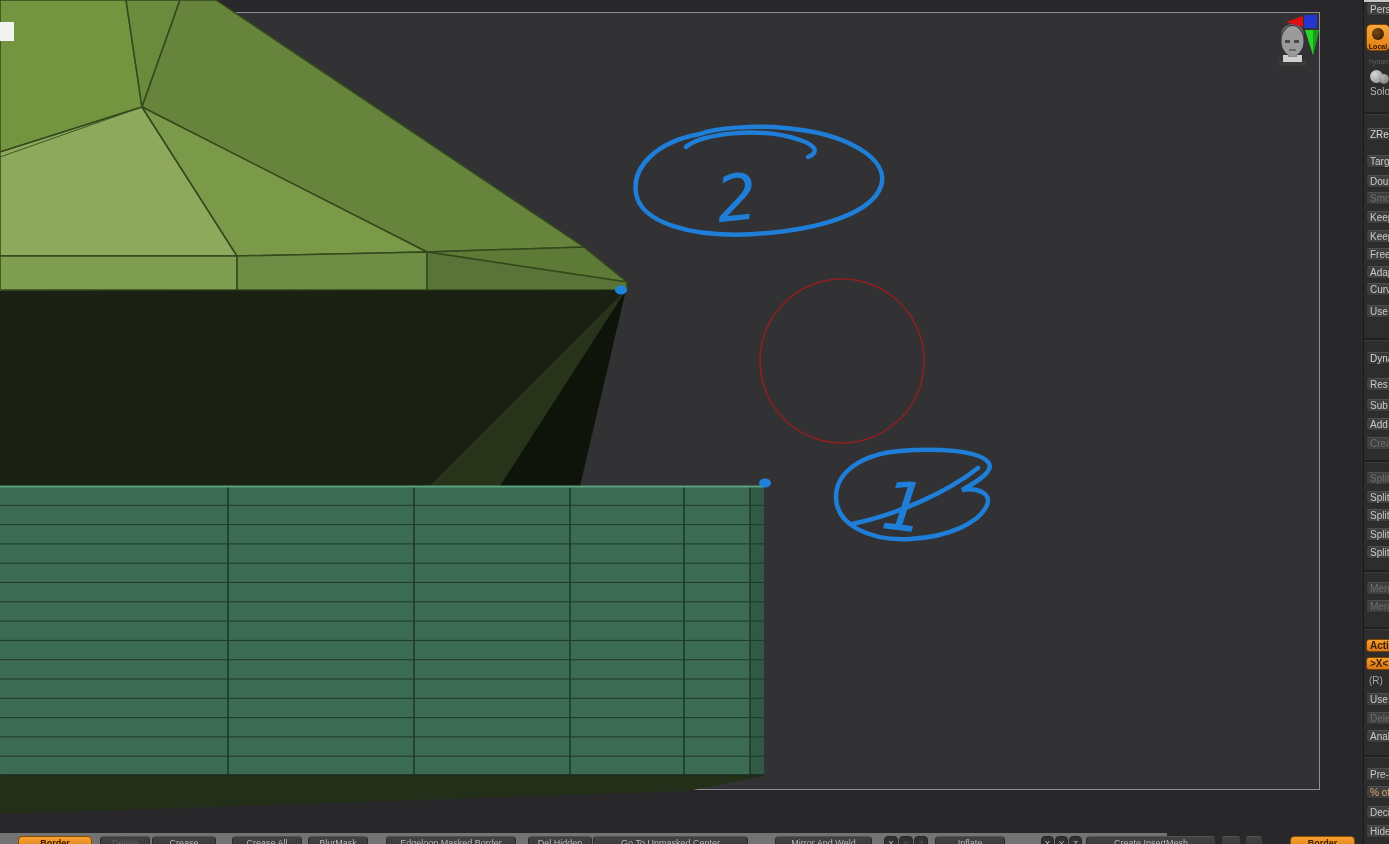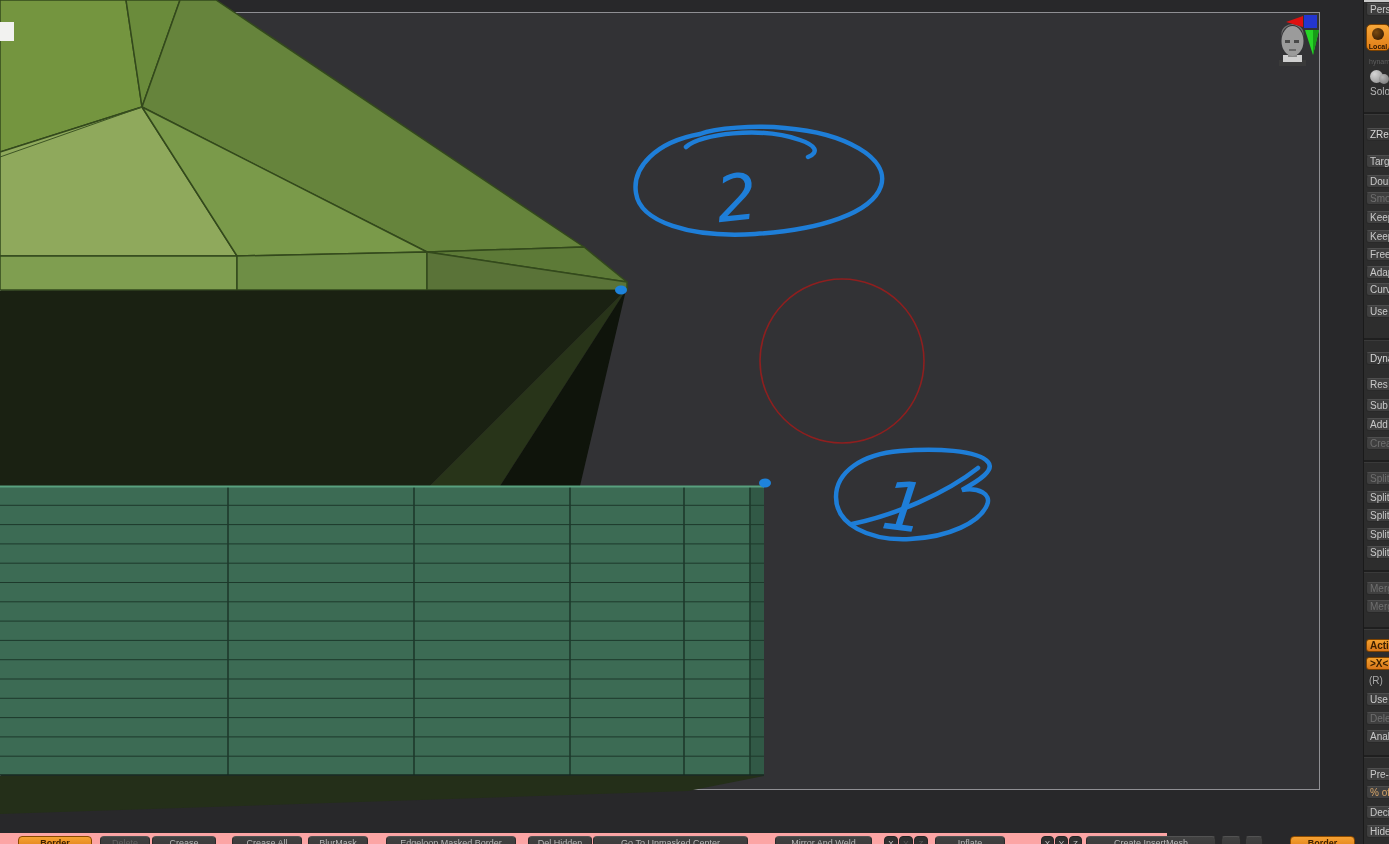--- a/index.html
+++ b/index.html
@@ -2,21 +2,21 @@
 <html><head>
 <meta charset="utf-8">
 <style>
   html,body{margin:0;padding:0;width:1389px;height:844px;overflow:hidden;
     background:#28282a;font-family:"Liberation Sans","DejaVu Sans",sans-serif;}
   #stage{position:relative;width:1389px;height:844px;}
   #scene{position:absolute;left:0;top:0;z-index:1;}
 
   
   #toolbar{position:absolute;left:0;top:833px;width:1167px;height:11px;
-    background:#fca5a5;z-index:2;}
+    background:#737373;z-index:2;}
   .tb-btn{position:absolute;top:3px;height:15px;border-radius:4px;
     background:linear-gradient(#424242,#373737);border:1px solid #2a2a2a;
     border-top-color:#525252;color:#b9b9b9;font-size:9px;line-height:13px;
     text-align:center;white-space:nowrap;overflow:hidden;box-sizing:border-box;}
   .tb-dim{color:#636363;}
   .tb-orange{background:linear-gradient(#f5a133,#dd7d16);border-color:#8a4a00;
     color:#3c2000;font-weight:bold;}
   .tb-mini{background:#303030;border-color:#262626;color:#c8c8c8;font-size:8px;}
   .tb-mini-dim{background:#303030;border-color:#262626;color:#5c5c5c;font-size:8px;}
 

